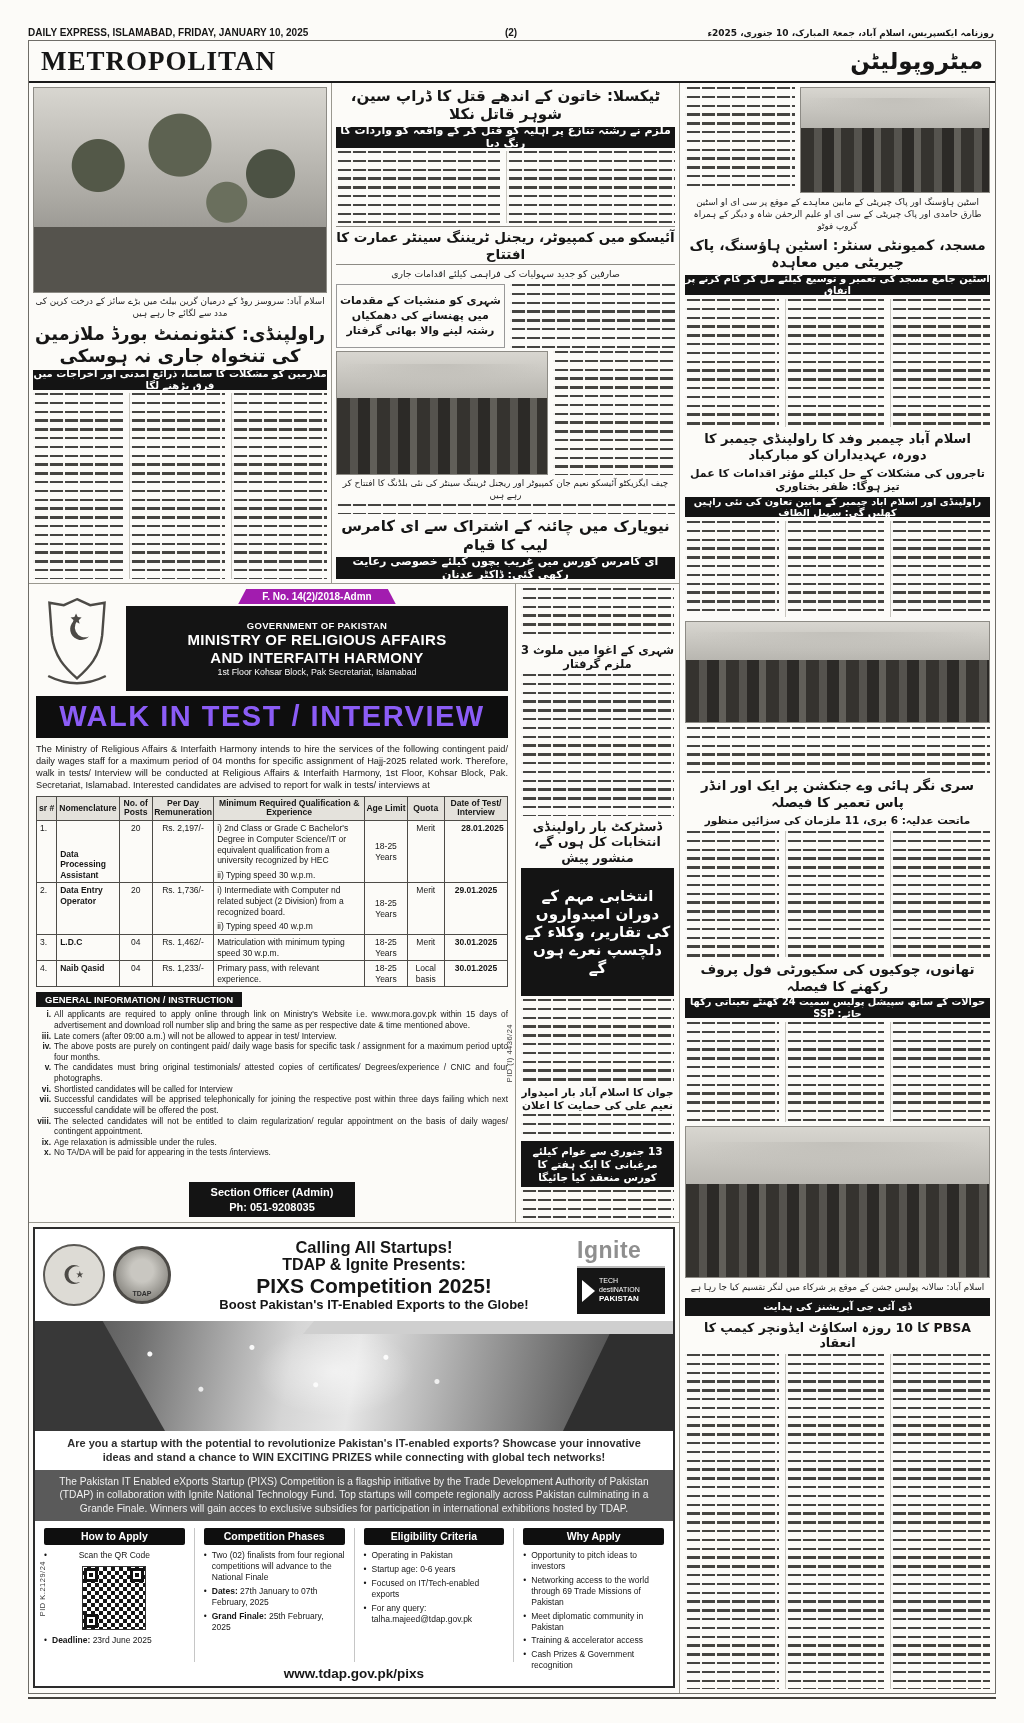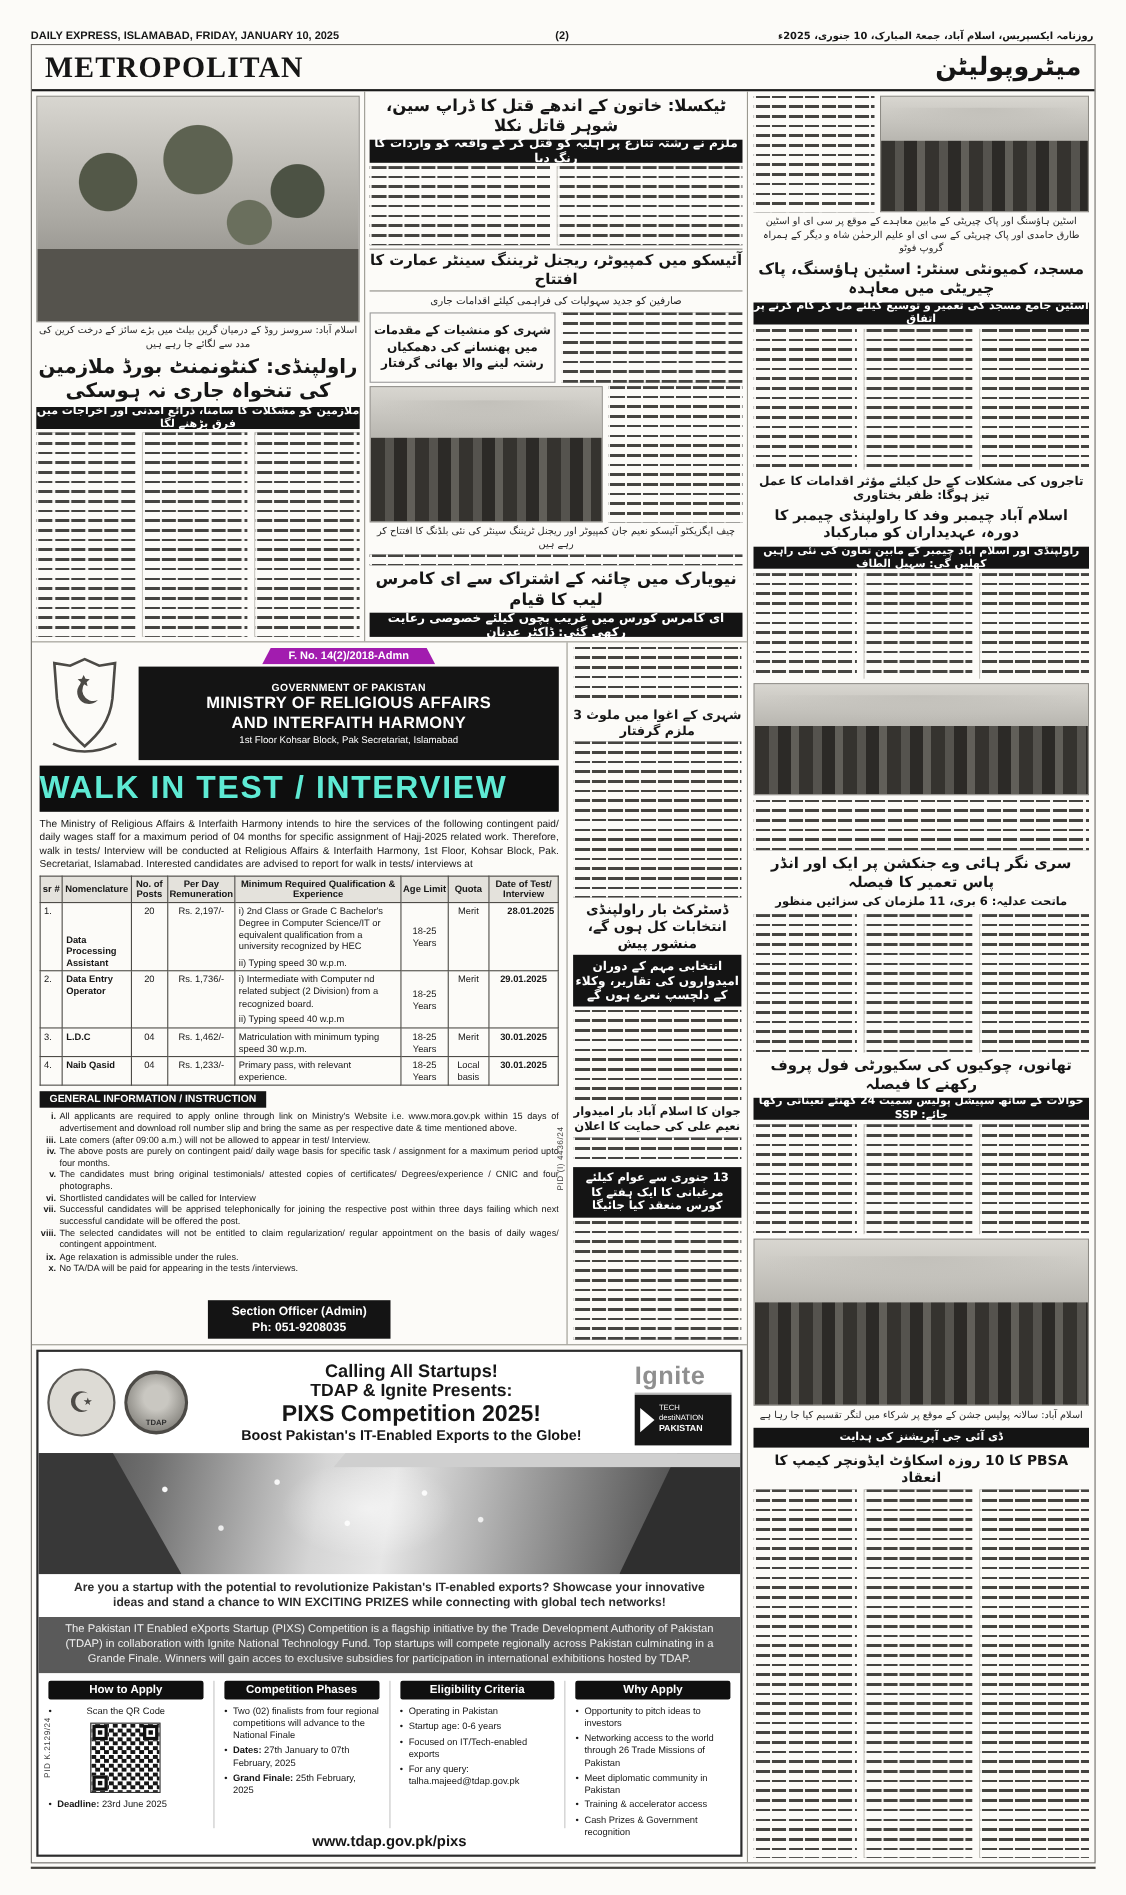--- a/index.html
+++ b/index.html
@@ -63,21 +63,21 @@
   .m-head{display:flex;gap:8px;height:102px;flex-shrink:0;}
   .m-emblem{width:82px;display:flex;align-items:center;justify-content:center;flex-shrink:0;}
   .m-hdrtext{flex:1;display:flex;flex-direction:column;align-items:center;}
   .m-fno{background:#a21caf;color:#fff;font-size:10px;font-weight:bold;padding:2px 24px;margin-bottom:2px;
          clip-path:polygon(5% 0,95% 0,100% 100%,0 100%);}
   .m-box{background:#141414;color:#fff;text-align:center;width:100%;flex:1;display:flex;
          flex-direction:column;justify-content:center;line-height:1.18;}
   .m-g{font-size:9.5px;font-weight:bold;letter-spacing:.3px;}
   .m-t{font-size:15px;font-weight:bold;letter-spacing:.3px;}
   .m-a{font-size:8.8px;}
-  .walk{background:#0e0e0e;color:#5eead4;font-size:29px;font-weight:bold;
+  .walk{background:#0e0e0e;color:#8b5cf6;font-size:29px;font-weight:bold;text-align:center;
         letter-spacing:1.5px;margin-top:5px;padding:4px 0 5px;flex-shrink:0;}
   .intro{font-size:9.2px;line-height:1.32;text-align:justify;margin:5px 0 4px;}
   table.jobs{border-collapse:collapse;width:100%;font-size:8.5px;}
   .jobs th{background:#e4e2dc;border:1px solid #4e4c48;padding:2px 1px;font-size:8.6px;line-height:1.15;}
   .jobs td{border:1px solid #4e4c48;padding:2px 3px;vertical-align:top;line-height:1.25;}
   .tc{text-align:center;}
   .gen{background:#141414;color:#fff;font-weight:bold;font-size:9.5px;padding:2px 9px;
        margin:5px 0 2px;width:fit-content;flex-shrink:0;}
   .instr{font-size:8.3px;line-height:1.28;text-align:justify;overflow:hidden;}
   .instr .irow{display:flex;gap:3px;}
@@ -347,21 +347,21 @@
               <div>Ph: 051-9208035</div>
             </div>
             <div class="pidv" style="right:1px;top:440px;">PID (I) 4436/24</div>
           </div>
 
           <div class="narrow">
             <div class="ul" style="height:52px;"></div>
             <div class="uh" style="font-size:11.5px;">شہری کے اغوا میں ملوث 3 ملزم گرفتار</div>
             <div class="ul" style="height:142px;"></div>
             <div class="uh" style="font-size:12.5px;">ڈسٹرکٹ بار راولپنڈی انتخابات کل ہوں گے، منشور پیش</div>
-            <div class="ubar" style="min-height:32px;font-size:11px;padding:4px 2px;">انتخابی مہم کے دوران امیدواروں کی تقاریر، وکلاء کے دلچسپ نعرے ہوں گے</div>
+            <div class="ubar" style="min-height:32px;font-size:15px;padding:19px 2px;">انتخابی مہم کے دوران امیدواروں کی تقاریر، وکلاء کے دلچسپ نعرے ہوں گے</div>
             <div class="ul" style="height:84px;"></div>
             <div class="uh" style="font-size:10.5px;">جوان کا اسلام آباد بار امیدوار نعیم علی کی حمایت کا اعلان</div>
             <div class="ul" style="height:24px;"></div>
             <div class="ubar" style="min-height:42px;font-size:10.5px;padding:2px 3px;">13 جنوری سے عوام کیلئے مرغبانی کا ایک ہفتے کا کورس منعقد کیا جائیگا</div>
             <div class="ul" style="flex:1;"></div>
           </div>
         </div>
 
         <div class="tdap">
           <div class="t-top">
@@ -418,21 +418,21 @@
             <div class="t-col">
               <div class="t-pill">Eligibility Criteria</div>
               <div class="t-b">Operating in Pakistan</div>
               <div class="t-b">Startup age: 0-6 years</div>
               <div class="t-b">Focused on IT/Tech-enabled exports</div>
               <div class="t-b"><span>For any query:</span><br><span>talha.majeed@tdap.gov.pk</span></div>
             </div>
             <div class="t-col">
               <div class="t-pill">Why Apply</div>
               <div class="t-b">Opportunity to pitch ideas to investors</div>
-              <div class="t-b">Networking access to the world through 26 Trade Missions of Pakistan</div>
+              <div class="t-b">Networking access to the world through 69 Trade Missions of Pakistan</div>
               <div class="t-b">Meet diplomatic community in Pakistan</div>
               <div class="t-b">Training &amp; accelerator access</div>
               <div class="t-b">Cash Prizes &amp; Government recognition</div>
             </div>
           </div>
 
           <div class="t-url">www.tdap.gov.pk/pixs</div>
           <div class="pidv" style="left:3px;bottom:70px;">PID K.2129/24</div>
         </div>
       </div>
@@ -443,22 +443,22 @@
           <div class="ph people" style="width:188px;"></div>
         </div>
         <div class="cap">اسٹین ہاؤسنگ اور پاک چیریٹی کے مابین معاہدے کے موقع پر سی ای او اسٹین طارق حامدی اور پاک چیریٹی کے سی ای او علیم الرحمٰن شاہ و دیگر کے ہمراہ گروپ فوٹو</div>
         <div class="uh" style="font-size:14px;">مسجد، کمیونٹی سنٹر: اسٹین ہاؤسنگ، پاک چیریٹی میں معاہدہ</div>
         <div class="ubar" style="height:20px;font-size:10px;">اسٹین جامع مسجد کی تعمیر و توسیع کیلئے مل کر کام کرنے پر اتفاق</div>
         <div class="cols" style="height:128px;">
           <div class="ul"></div>
           <div class="ul"></div>
           <div class="ul"></div>
         </div>
+        <div class="uh" style="font-size:13px;">اسلام آباد چیمبر وفد کا راولپنڈی چیمبر کا دورہ، عہدیداران کو مبارکباد</div>
         <div class="uh" style="font-size:11px;">تاجروں کی مشکلات کے حل کیلئے مؤثر اقدامات کا عمل تیز ہوگا: ظفر بختاوری</div>
-        <div class="uh" style="font-size:13px;">اسلام آباد چیمبر وفد کا راولپنڈی چیمبر کا دورہ، عہدیداران کو مبارکباد</div>
         <div class="ubar" style="height:20px;font-size:9.8px;">راولپنڈی اور اسلام آباد چیمبر کے مابین تعاون کی نئی راہیں کھلیں گی: سہیل الطاف</div>
         <div class="cols" style="height:96px;">
           <div class="ul"></div>
           <div class="ul"></div>
           <div class="ul"></div>
         </div>
         <div class="ph people" style="height:100px;"></div>
         <div class="ul" style="height:46px;"></div>
         <div class="uh" style="font-size:13.5px;">سری نگر ہائی وے جنکشن پر ایک اور انڈر پاس تعمیر کا فیصلہ</div>
         <div class="uh" style="font-size:10.5px;">ماتحت عدلیہ: 6 بری، 11 ملزمان کی سزائیں منظور</div>

